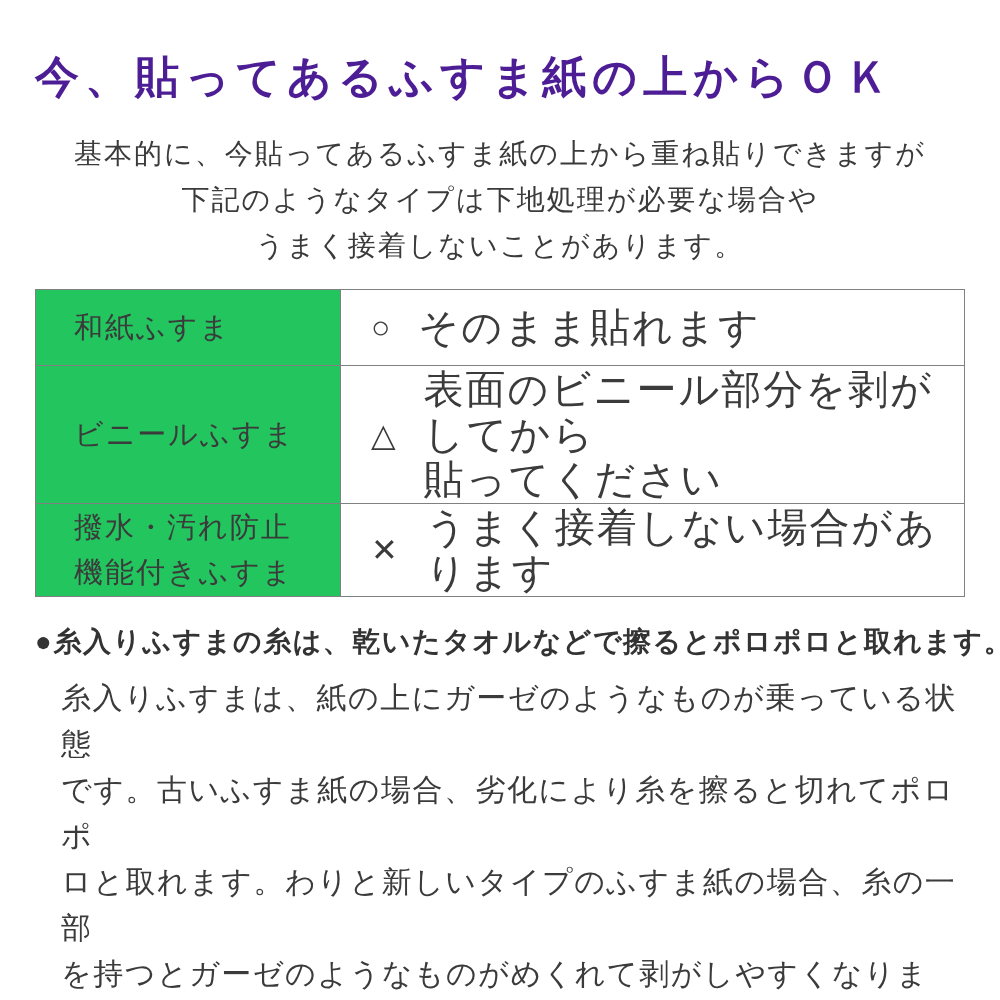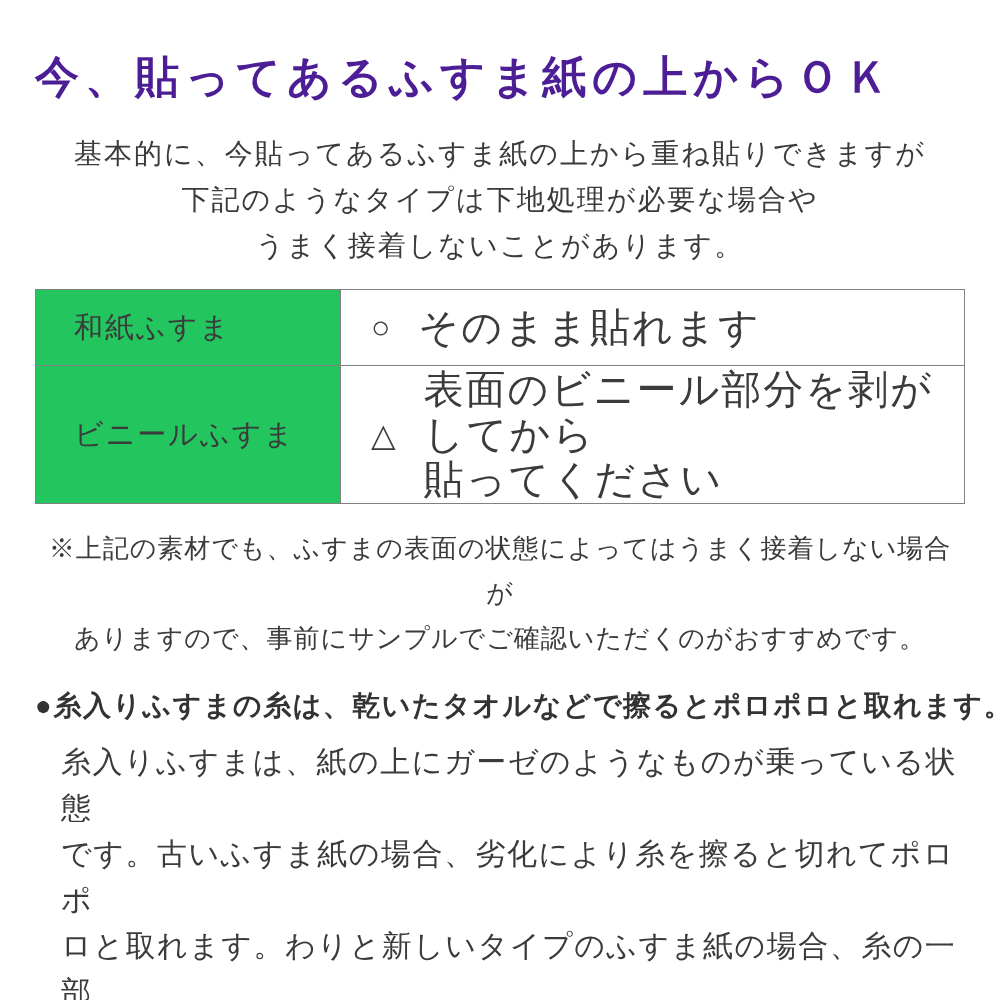--- a/index.html
+++ b/index.html
@@ -127,25 +127,33 @@
       <tr class="r2">
         <td class="type-cell">ビニールふすま</td>
         <td class="desc-cell">
           <div class="desc-flex">
             <span class="symbol">△</span>
             <span class="desc-text">表面のビニール部分を剥がしてから
 貼ってください</span>
           </div>
         </td>
       </tr>
+      <tr class="r3">
+        <td class="type-cell">撥水・汚れ防止
+機能付きふすま</td>
+        <td class="desc-cell">
+          <div class="desc-flex">
+            <span class="symbol">✕</span>
+            <span class="desc-text">うまく接着しない場合があります</span>
+          </div>
+        </td>
+      </tr>
     </tbody>
   </table>
 
-  <p class="note">※上記の素材でも、ふすまの表面の状態によってはうまく接着しない場合が
-ありますので、事前にサンプルでご確認いただくのがおすすめです。</p>
 
   <p class="bullet-heading">●糸入りふすまの糸は、乾いたタオルなどで擦るとポロポロと取れます。</p>
 
   <p class="body-para">糸入りふすまは、紙の上にガーゼのようなものが乗っている状態
 です。古いふすま紙の場合、劣化により糸を擦ると切れてポロポ
 ロと取れます。わりと新しいタイプのふすま紙の場合、糸の一部
 を持つとガーゼのようなものがめくれて剥がしやすくなります。</p>
 
 </div>
 

